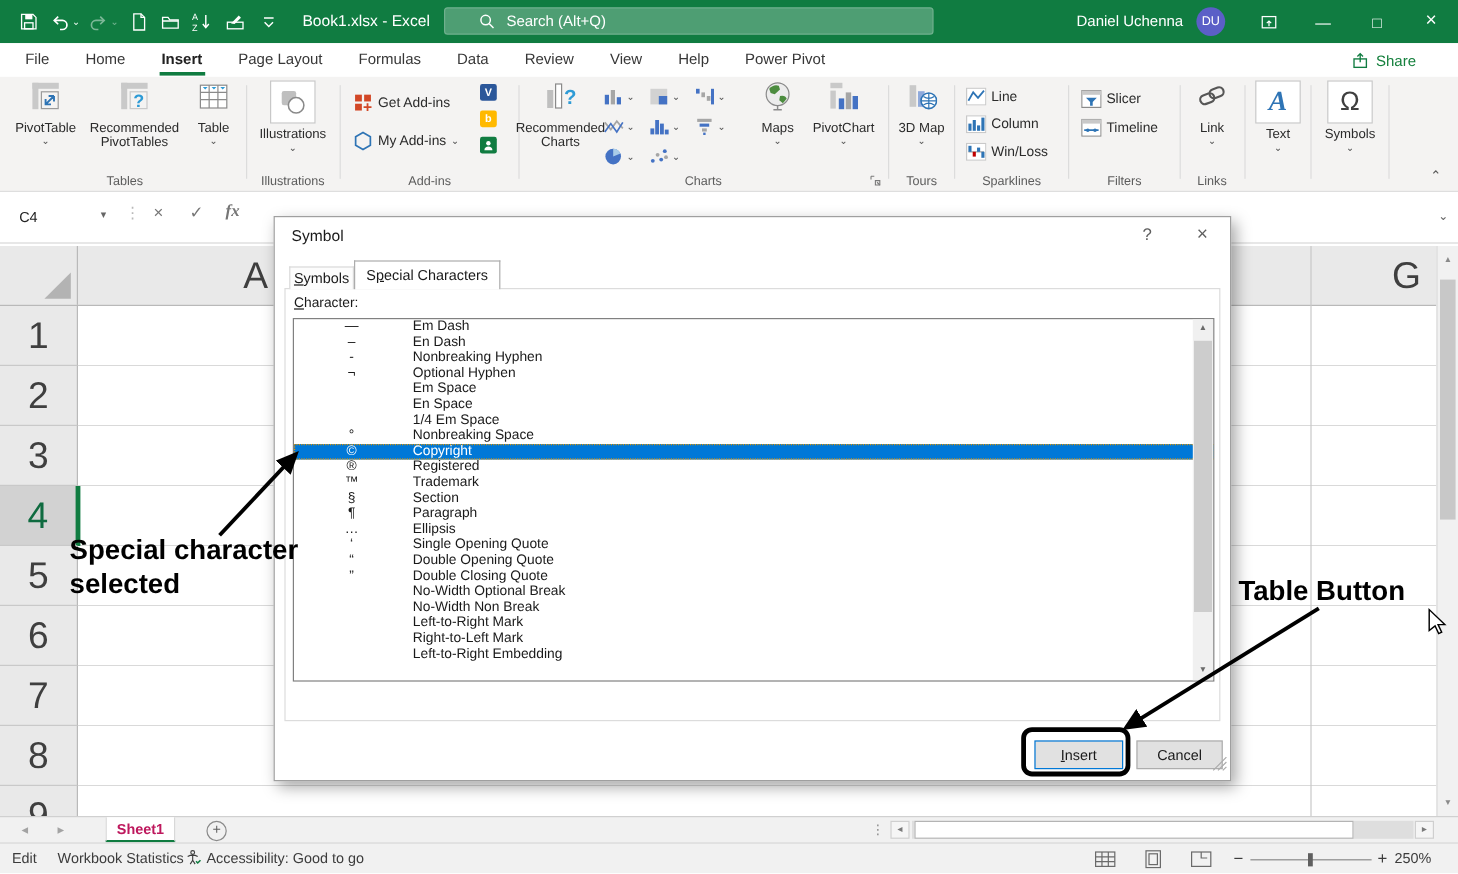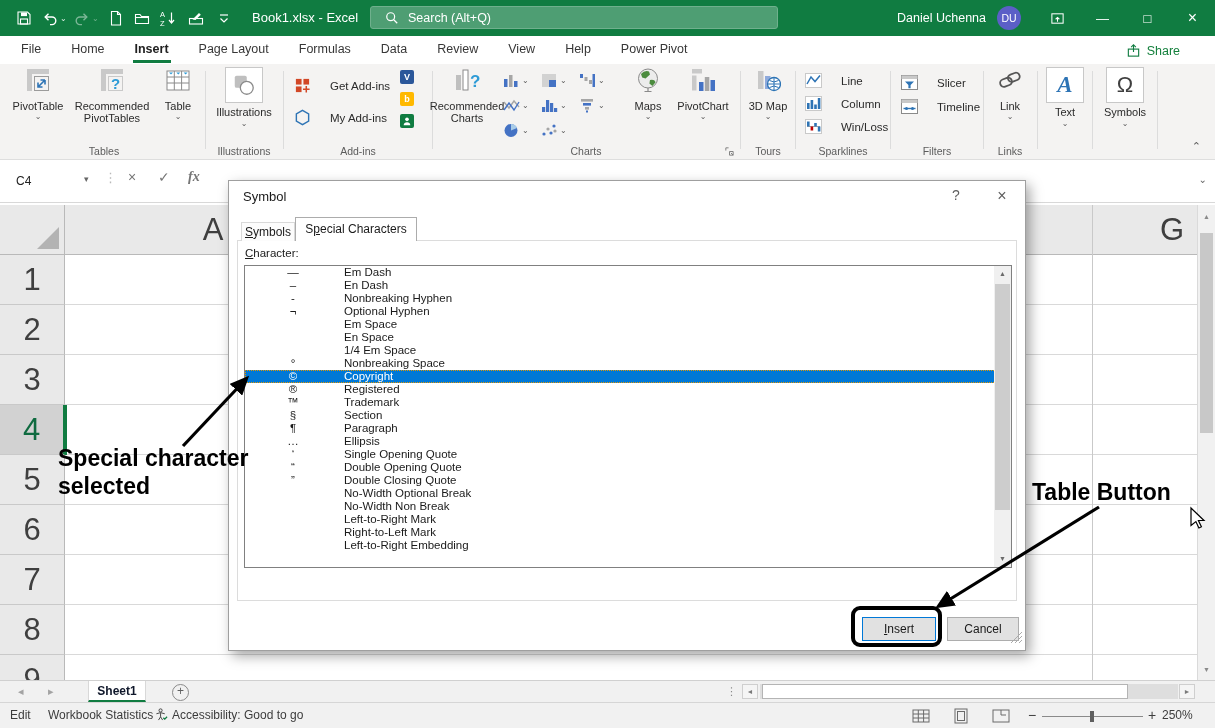--- a/index.html
+++ b/index.html
@@ -5,41 +5,41 @@
   html,body{margin:0;padding:0;background:#fff}
   .win{position:relative;width:1215px;height:728px;overflow:hidden;background:#fff;
        font-family:"Liberation Sans",sans-serif;-webkit-font-smoothing:antialiased}
   
   .titlebar{position:absolute;left:0;top:0;right:0;height:36px;background:#107C41;color:#fff;display:flex;align-items:center}
   .qi{position:absolute;top:10px;width:16px;height:16px}
   .qi svg{display:block}
   .dim{opacity:.45}
   .qchev{position:absolute;top:14px;font-size:8px;color:#dff0e6}
   .doctitle{position:absolute;left:252px;top:10px;font-size:13px;color:#fff;white-space:nowrap}
-  .searchbox{position:absolute;left:370px;top:6px;width:408px;height:23px;background:#4E9E73;border:1px solid #6FB08D;border-radius:3px;display:flex;align-items:center;gap:9px;padding-left:14px;box-sizing:border-box;color:#fff;font-size:12.5px}
+  .searchbox{position:absolute;left:370px;top:6px;width:408px;height:23px;background:#4E9E73;border:1px solid #6FB08D;border-radius:3px;display:flex;align-items:center;gap:9px;padding-left:28px;box-sizing:border-box;color:#fff;font-size:12.5px}
   .tbright{position:absolute;right:0;top:0;height:36px;display:flex;align-items:center}
   .uname{font-size:12.5px;margin-right:11px}
   .avatar{width:24px;height:24px;border-radius:50%;background:#5B5FC7;color:#fff;font-size:10.5px;display:flex;align-items:center;justify-content:center;margin-right:14px}
   .capbtn{width:45px;height:36px;display:flex;align-items:center;justify-content:center;font-size:13px;color:#fff}
   
   .tabrow{position:absolute;left:0;top:36px;right:0;height:28px;background:#fff}
   .tabs{display:flex;padding-left:6px}
   .rtab{padding:0 15px;font-size:12.5px;color:#373737;line-height:27px;position:relative;white-space:nowrap}
   .rtab.active{font-weight:bold;color:#212121}
   .rtab.active::after{content:"";position:absolute;left:13px;right:13px;bottom:0;height:3px;background:#107C41}
   .share{position:absolute;right:27px;top:4px;height:21px;color:#15803d;display:flex;gap:6px;font-size:12.5px;align-items:center;padding:0 8px}
   
   .ribbon{position:absolute;left:0;top:64px;right:0;height:96px;background:#F4F3F2;border-bottom:1px solid #DEDEDE;box-sizing:border-box}
   .rgroup{position:absolute;top:0;height:95px}
   .glabel{position:absolute;bottom:2px;left:0;right:0;text-align:center;font-size:10.5px;color:#5C5C5C;white-space:nowrap}
   .gdiv{position:absolute;top:7px;height:78px;width:1px;background:#DCDCDC}
   .bigbtn{position:absolute;top:3px;display:flex;flex-direction:column;align-items:center;font-size:11px;color:#2B2B2B;text-align:center;line-height:12.5px}
   .bigbtn .ic{margin-bottom:4px}
   .chev{font-size:8px;color:#5C5C5C;line-height:9px}
-  .smallrow{position:absolute;display:flex;align-items:center;gap:19px;font-size:11.5px;color:#2B2B2B;white-space:nowrap}
+  .smallrow{position:absolute;display:flex;align-items:center;gap:4px;font-size:11.5px;color:#2B2B2B;white-space:nowrap}
   .miniaddin{position:absolute;width:14px;height:14px;border-radius:2px;color:#fff;font-size:9px;font-weight:bold;display:flex;align-items:center;justify-content:center}
   .chgrid{position:absolute;left:70px;top:4px;display:grid;grid-template-columns:38px 38px 38px;grid-auto-rows:25px}
   .chcell{display:flex;align-items:center;gap:2px}
   .boxic{width:36px;height:34px;background:#fff;border:1px solid #C8C8C8;display:flex;align-items:center;justify-content:center}
   .launcher{position:absolute;right:3px;bottom:4px;width:12px;height:12px}
   .collapse{position:absolute;right:14px;bottom:6px;font-size:11px;color:#5C5C5C}
   
   .fbar{position:absolute;left:0;top:160px;right:0;height:43px;background:#fff;border-bottom:1px solid #D8D8D8;box-sizing:border-box}
   .namebox{position:absolute;left:8px;top:7px;width:92px;height:27px;display:flex;align-items:center;font-size:12px;color:#222;padding-left:8px;box-sizing:border-box}
   .nbarrow{position:absolute;left:84px;top:14px;font-size:9px;color:#666}
@@ -79,21 +79,21 @@
   .charrow.sel{background:#0078D7;color:#fff;outline:1px dotted #E59700;outline-offset:-1px;width:729px}
   .lscroll{position:absolute;right:0;top:0;width:17px;height:301px;background:#F0F0F0}
   .lsa{position:absolute;left:0;width:17px;height:16px;text-align:center;font-size:7px;color:#6A6A6A;line-height:16px}
   .lsthumb{position:absolute;left:1px;top:18px;width:15px;height:226px;background:#CDCDCD}
   .dbtn{position:absolute;top:436px;height:24px;background:#E1E1E1;border:1px solid #ADADAD;box-sizing:border-box;font-size:12px;display:flex;align-items:center;justify-content:center}
   .dbtn.default{border:1px solid #0078D7}
   .grip{position:absolute;right:2px;bottom:2px}
   
   .sheetbar{position:absolute;left:0;top:680px;right:0;height:22px;background:#F1F1F1;border-top:1px solid #D0D0D0;box-sizing:border-box}
   .snav{position:absolute;top:4px;font-size:11px;color:#A3A3A3}
-  .stab{position:absolute;left:88px;top:0;width:58px;height:21px;background:#fff;border-left:1px solid #D8D8D8;border-right:1px solid #D8D8D8;border-bottom:2px solid #107C41;box-sizing:border-box;color:#0f172a;font-weight:bold;font-size:12px;display:flex;align-items:center;justify-content:center}
+  .stab{position:absolute;left:88px;top:0;width:58px;height:21px;background:#fff;border-left:1px solid #D8D8D8;border-right:1px solid #D8D8D8;border-bottom:2px solid #107C41;box-sizing:border-box;color:#be185d;font-weight:bold;font-size:12px;display:flex;align-items:center;justify-content:center}
   .addsheet{position:absolute;left:172px;top:3px;width:15px;height:15px;border:1px solid #8A8A8A;border-radius:50%;color:#5F5F5F;font-size:12px;line-height:13px;text-align:center}
   .hsa{position:absolute;top:3px;width:16px;height:15px;border:1px solid #CFCFCF;background:#F5F5F5;box-sizing:border-box;text-align:center;font-size:7px;line-height:13px;color:#7A7A7A}
   .htrack{position:absolute;left:760px;top:3px;width:418px;height:15px;background:#DEDEDE}
   .hthumb{position:absolute;left:2px;top:0;width:366px;height:15px;background:#fff;border:1px solid #B4B4B4;box-sizing:border-box}
   
   .statusbar{position:absolute;left:0;top:702px;right:0;height:26px;background:#F1F1F1;border-top:1px solid #D6D6D6;box-sizing:border-box;font-size:12px;color:#3C3C3C}
   .sitem{position:absolute;top:5px;white-space:nowrap}
   .viewic{position:absolute;top:5px;width:18px;height:16px}
   .ztrack{position:absolute;left:1042px;top:13px;width:101px;height:1px;background:#8A8A8A}
   .znotch{position:absolute;left:1092px;top:9px;width:1px;height:9px;background:#8A8A8A}

